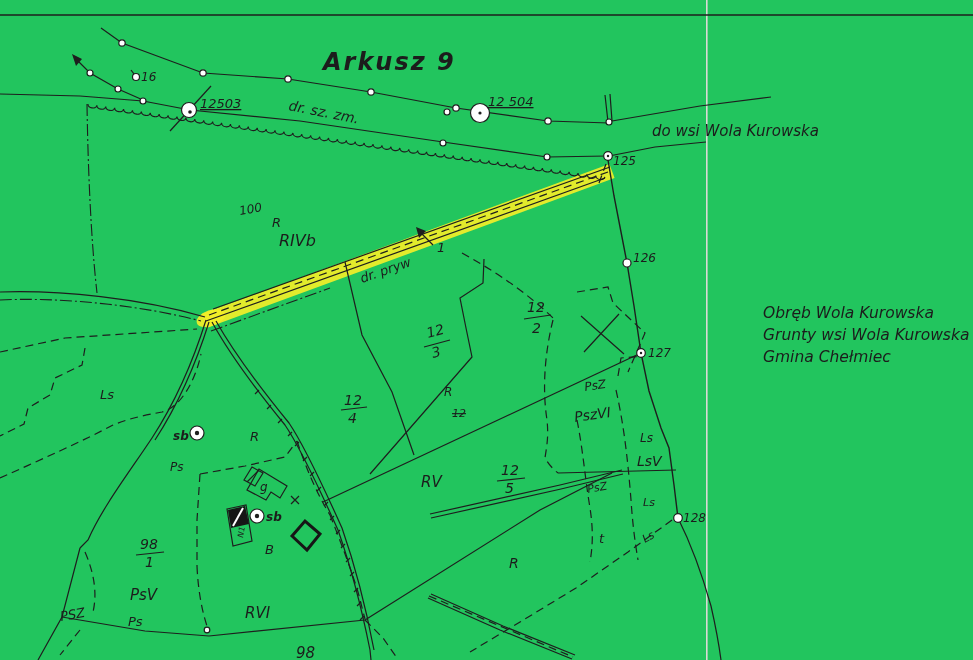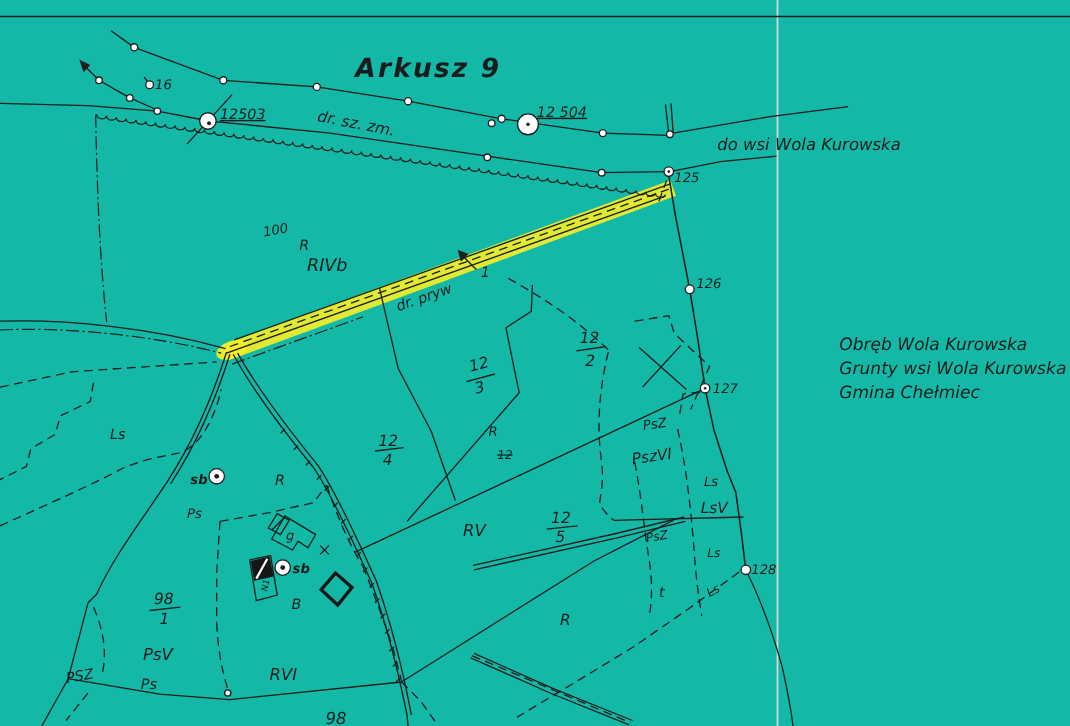--- a/index.html
+++ b/index.html
@@ -1,16 +1,16 @@
 <!DOCTYPE html>
 <html><head>
 <meta charset="utf-8">
 <style>
   html,body{margin:0;padding:0;background:#e8e8e6;}
-  .stage{position:relative;width:973px;height:660px;background:#14b8a6;overflow:hidden;
+  .stage{position:relative;width:973px;height:660px;background:#22c55e;overflow:hidden;
          font-family:"DejaVu Sans",sans-serif;}
   svg{position:absolute;left:0;top:0;}
   .lbl{font-family:"DejaVu Sans",sans-serif;font-style:italic;fill:#1c1c1c;}
   .u{text-decoration:underline;}
   .s{text-decoration:line-through;}
   .b{font-weight:bold;}
   .t{font-weight:600;letter-spacing:2px;}
   .ink{stroke:#1e1e1e;fill:none;stroke-width:1.2;}
   .ink2{stroke:#1e1e1e;fill:none;stroke-width:1.4;}
   .dsh{stroke:#1e1e1e;fill:none;stroke-width:1.2;stroke-dasharray:8 5;}

